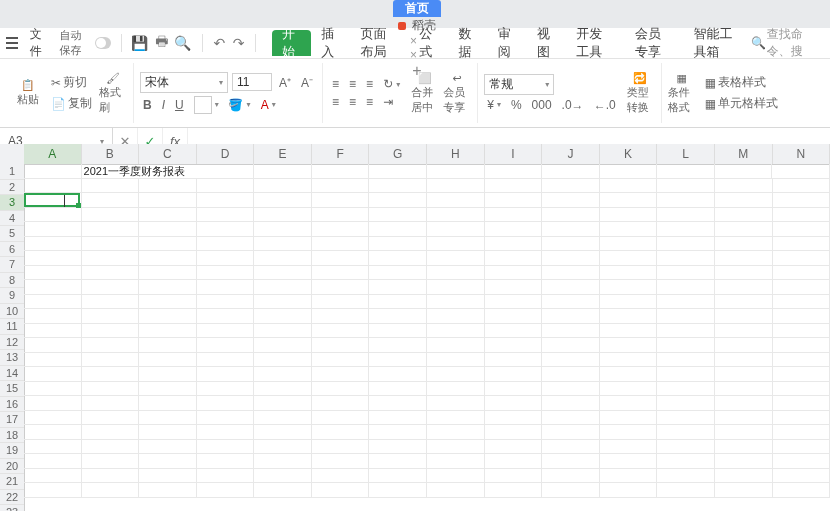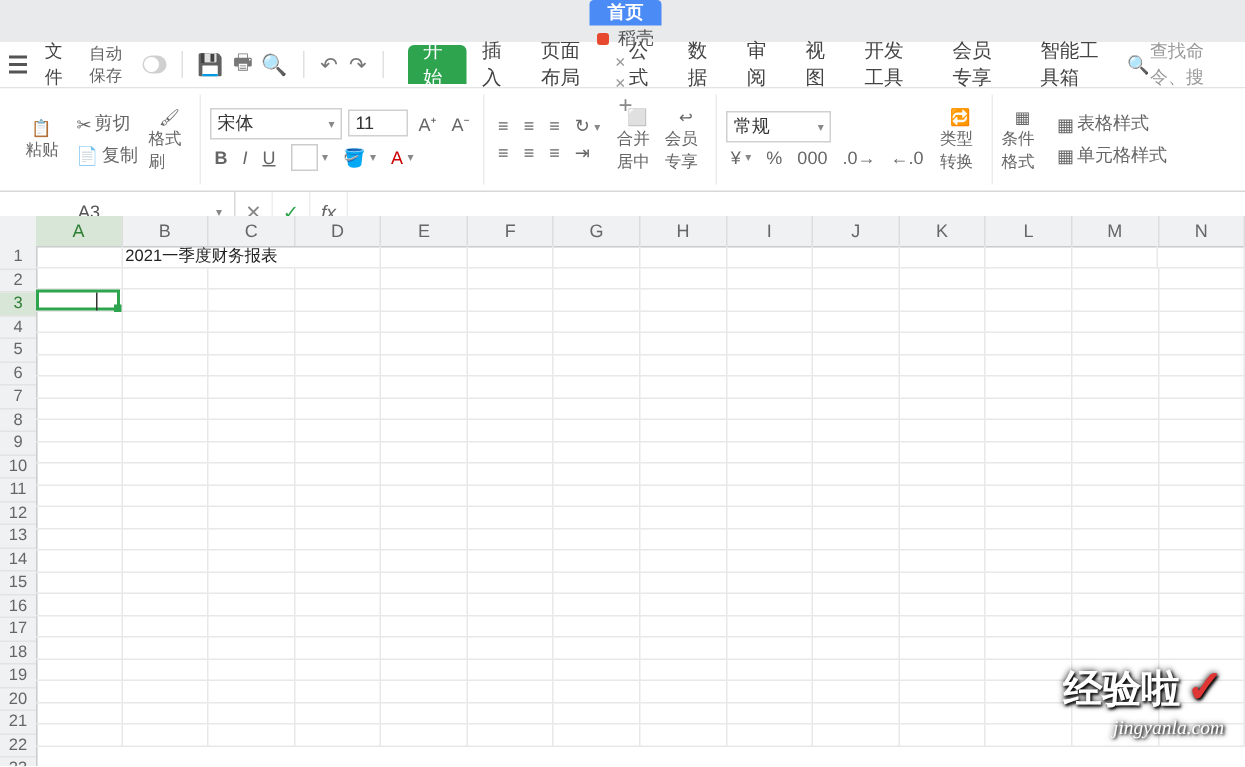--- a/index.html
+++ b/index.html
@@ -35,21 +35,21 @@
 .rcol{display:flex;flex-direction:column;gap:2px;}
 .rrow{display:flex;align-items:center;gap:4px;}
 .bigico{width:28px;height:32px;display:flex;flex-direction:column;align-items:center;justify-content:center;color:#666;font-size:11px;}
 .smbtn{padding:1px 3px;color:#666;font-size:12px;display:flex;align-items:center;gap:2px;}
 .fontsel{border:1px solid #d0d0d0;padding:1px 4px;width:78px;font-size:12px;background:#fff;display:flex;align-items:center;}
 .sizesel{border:1px solid #d0d0d0;padding:1px 4px;width:30px;font-size:12px;background:#fff;}
 .sq{width:16px;height:16px;border:1px solid #ccc;}
 .dd{font-size:8px;color:#888;margin-left:1px;}
 .caret{font-size:8px;color:#888;}
 
-.fbar{height:26px;background:#fff;border-bottom:3px solid #a16207;display:flex;align-items:flex-end;padding-left:44px;}
+.fbar{height:26px;background:#fff;border-bottom:3px solid #a16207;display:flex;align-items:flex-end;}
 .namebox{width:96px;border-right:1px solid #d8d8d8;height:100%;display:flex;align-items:center;padding:0 8px;color:#555;}
 .fbbtn{width:24px;text-align:center;color:#888;height:100%;display:flex;align-items:center;justify-content:center;border-right:1px solid #eee;font-size:13px;}
 .fbbtn.ok{color:#2ea44f;}
 .fbbtn.cancel{color:#888;}
 .fbbtn.fx{font-style:italic;color:#666;}
 .formula-in{flex:1;padding:0 6px;}
 
 .sheet{position:absolute;top:144px;left:0;right:0;bottom:0;background:#fff;overflow:hidden;}
 .corner{position:absolute;top:0;left:0;width:24px;height:20px;background:#f0f1f3;border-right:1px solid #ccc;border-bottom:1px solid #ccc;}
 .colheads{position:absolute;top:0;left:24px;right:0;height:20px;background:#f0f1f3;display:flex;border-bottom:1px solid #ccc;}
@@ -629,18 +629,14 @@
           <div class="cell"></div>
           <div class="cell"></div>
         </div>
         <div class="selcell" style="top:29px;left:0">
         <div class="selhandle"></div>
       </div>
         <div class="cursor" style="top:31px;left:40px"></div>
       </div>
   </div>
 
-  <div class="wm">
-    <span>经验啦</span><span class="ck">✓</span>
-    <span class="sub">jingyanla.com</span>
-  </div>
 
 </div>
 
 </body></html>

